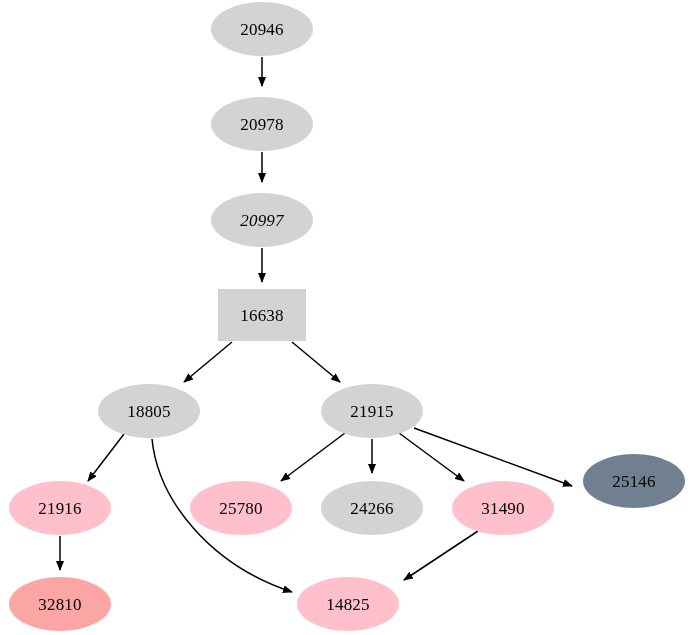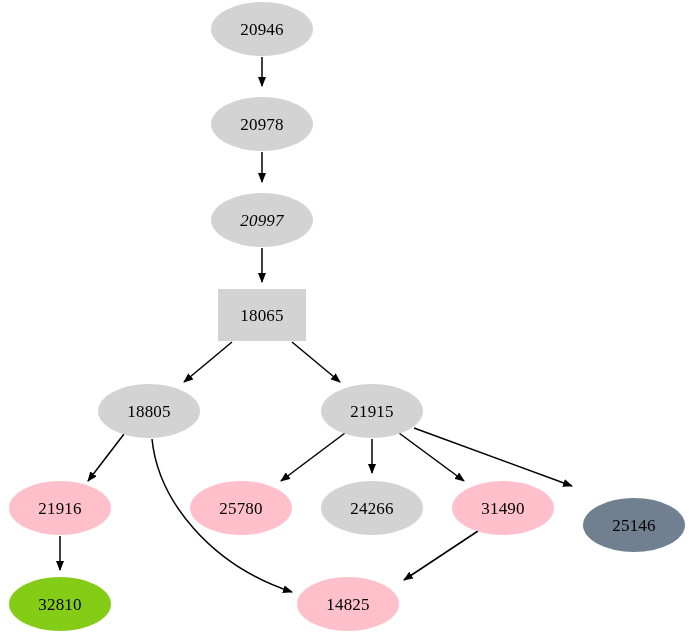--- a/index.html
+++ b/index.html
@@ -73,44 +73,44 @@
       <div class="graph-node shape-ellipse" style="left: 211px; top: 2px; width: 102px; height: 54px; background: rgb(211, 211, 211);">
         <span class="node-label">20946</span>
       </div>
       <div class="graph-node shape-ellipse" style="left: 211px; top: 97px; width: 102px; height: 54px; background: rgb(211, 211, 211);">
         <span class="node-label">20978</span>
       </div>
       <div class="graph-node shape-ellipse" style="left: 211px; top: 193px; width: 102px; height: 54px; background: rgb(211, 211, 211); font-style: italic;">
         <span class="node-label">20997</span>
       </div>
       <div class="graph-node shape-box" style="left: 218px; top: 289px; width: 88px; height: 52px; background: rgb(211, 211, 211);">
-        <span class="node-label">18065</span>
+        <span class="node-label">16638</span>
       </div>
       <div class="graph-node shape-ellipse" style="left: 98px; top: 384px; width: 102px; height: 54px; background: rgb(211, 211, 211);">
         <span class="node-label">18805</span>
       </div>
       <div class="graph-node shape-ellipse" style="left: 321px; top: 384px; width: 102px; height: 54px; background: rgb(211, 211, 211);">
         <span class="node-label">21915</span>
       </div>
       <div class="graph-node shape-ellipse" style="left: 9px; top: 481px; width: 102px; height: 54px; background: rgb(255, 192, 203);">
         <span class="node-label">21916</span>
       </div>
       <div class="graph-node shape-ellipse" style="left: 190px; top: 481px; width: 102px; height: 54px; background: rgb(255, 192, 203);">
         <span class="node-label">25780</span>
       </div>
       <div class="graph-node shape-ellipse" style="left: 321px; top: 481px; width: 102px; height: 54px; background: rgb(211, 211, 211);">
         <span class="node-label">24266</span>
       </div>
       <div class="graph-node shape-ellipse" style="left: 452px; top: 481px; width: 102px; height: 54px; background: rgb(255, 192, 203);">
         <span class="node-label">31490</span>
       </div>
-      <div class="graph-node shape-ellipse" style="left: 583px; top: 498px; width: 102px; height: 54px; background: rgb(112, 128, 144);">
+      <div class="graph-node shape-ellipse" style="left: 583px; top: 454px; width: 102px; height: 54px; background: rgb(112, 128, 144);">
         <span class="node-label">25146</span>
       </div>
-      <div class="graph-node shape-ellipse" style="left: 9px; top: 577px; width: 102px; height: 54px; background: #84cc16;">
+      <div class="graph-node shape-ellipse" style="left: 9px; top: 577px; width: 102px; height: 54px; background: #fca5a5;">
         <span class="node-label">32810</span>
       </div>
       <div class="graph-node shape-ellipse" style="left: 297px; top: 577px; width: 102px; height: 54px; background: rgb(255, 192, 203); text-align: right;">
         <span class="node-label">14825</span>
       </div>
     </div>
 
 </div>
 
 </body></html>

